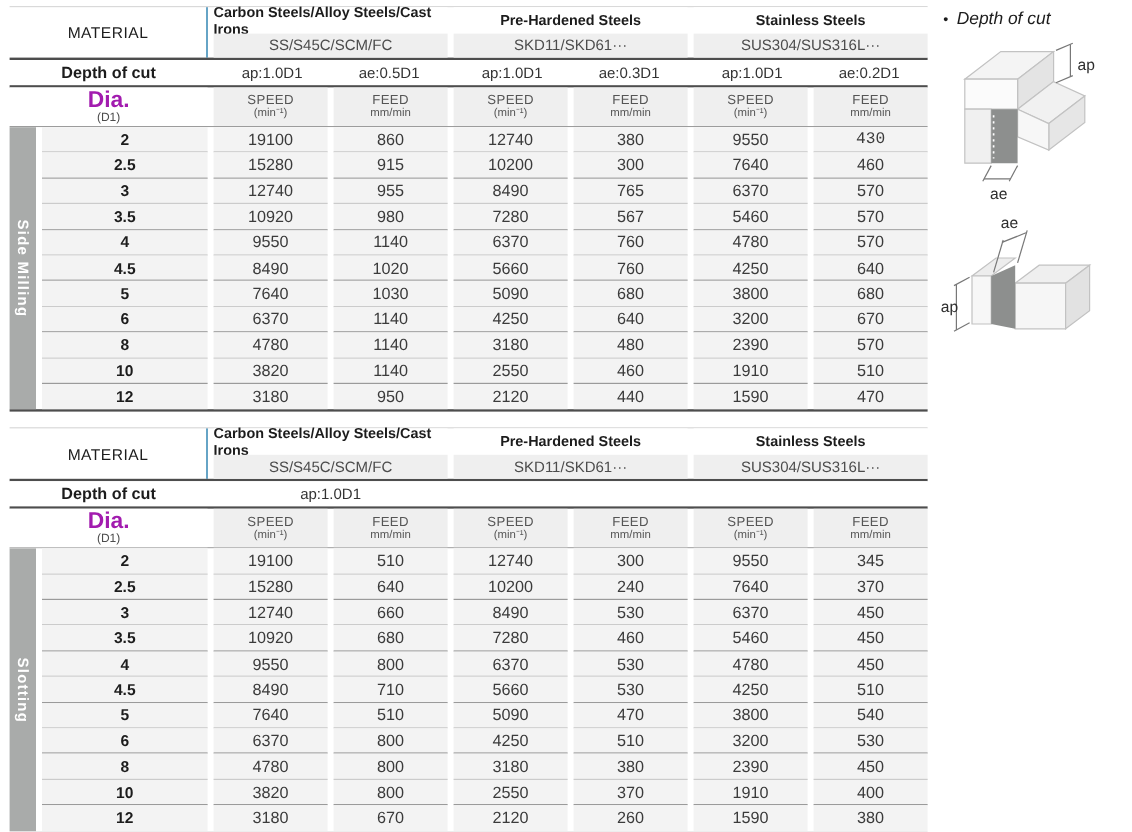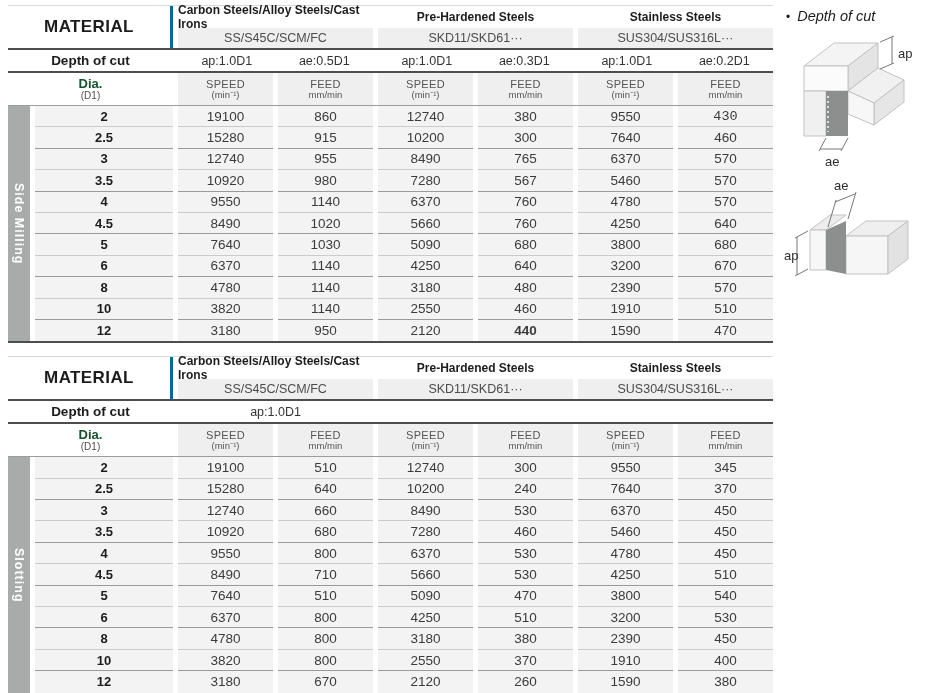--- a/index.html
+++ b/index.html
@@ -7,32 +7,32 @@
   body { font-family:"Liberation Sans", sans-serif; }
   .page { position:relative; width:943px; height:693px; background:#fff; overflow:hidden; }
 
   .tables-col { position:absolute; left:8px; top:5px; width:765px; }
   .cut-table { width:765px; }
   .cut-table + .cut-table { margin-top:13px; }
 
   .grid { display:grid; grid-template-columns:22px 138px repeat(6,95px); column-gap:5px; background:#fff; }
 
   .mat-rows { grid-template-rows:22px 20px; border-top:1px solid #d9d9d9; border-bottom:2px solid #4d4d4d; }
-  .material-cell { display:flex; align-items:center; justify-content:center; font-weight:bold; font-size:17px; color:#1c1c1c; letter-spacing:.4px; border-right:3px solid #0369a1; }
+  .material-cell { display:flex; align-items:center; justify-content:center; font-weight:normal; font-size:13px; color:#1c1c1c; letter-spacing:.4px; border-right:1px solid #0369a1; }
   .mat-name { display:flex; align-items:center; justify-content:center; font-weight:bold; font-size:12px; color:#1c1c1c; background:#fff; }
   .mat-grade { display:flex; align-items:center; justify-content:center; font-size:12.5px; color:#4c4c4c; background:#efefef; }
 
   .depth-row { grid-template-rows:21px; border-bottom:2px solid #4d4d4d; }
   .depth-label { display:flex; align-items:center; justify-content:center; font-weight:bold; font-size:13.5px; color:#1c1c1c; }
   .depth-val { display:flex; align-items:center; }
   .depth-part { flex:1; text-align:center; font-size:12.5px; color:#333; }
 
   .colhead-row { grid-template-rows:32px; border-bottom:1px solid #9c9c9c; }
   .dia-head { display:flex; flex-direction:column; align-items:center; justify-content:center; line-height:1.05; background:#fff; }
-  .dia-main { font-weight:bold; font-size:13px; color:#14532d;text-align:right; }
+  .dia-main { font-weight:bold; font-size:19px; color:#a21caf;text-align:right; }
   .dia-sub { font-size:10px; color:#4c4c4c; }
   .sf-head { background:#efefef; display:flex; flex-direction:column; align-items:center; justify-content:center; line-height:1.1; }
   .sf-main { font-size:11px; color:#555; letter-spacing:.3px; }
   .sf-sub { font-size:9.5px; color:#555; }
 
   .data-area { grid-auto-rows:21.4px; border-bottom:2px solid #4d4d4d; }
   .sidebar { background:#a9abaa; color:#fff; font-weight:bold; font-size:12.5px; letter-spacing:1px; writing-mode:vertical-rl; display:flex; align-items:center; justify-content:center; }
   .dia-cell { background:#f3f3f3; font-weight:bold; font-size:13px; color:#1c1c1c; display:flex; align-items:center; justify-content:center; border-bottom:1px solid #cbcbcb; }
   .val-cell { background:#f3f3f3; font-size:13.5px; color:#3b3b3b; display:flex; align-items:center; justify-content:center; border-bottom:1px solid #cbcbcb; }
   .strong { border-bottom-color:#9a9a9a; }
@@ -176,21 +176,21 @@
           <div class="val-cell strong" style="grid-area: 10 / 3;">3820</div>
           <div class="val-cell strong" style="grid-area: 10 / 4;">1140</div>
           <div class="val-cell strong" style="grid-area: 10 / 5;">2550</div>
           <div class="val-cell strong" style="grid-area: 10 / 6;">460</div>
           <div class="val-cell strong" style="grid-area: 10 / 7;">1910</div>
           <div class="val-cell strong" style="grid-area: 10 / 8;">510</div>
           <div class="dia-cell last" style="grid-area: 11 / 2;">12</div>
           <div class="val-cell last" style="grid-area: 11 / 3;">3180</div>
           <div class="val-cell last" style="grid-area: 11 / 4;">950</div>
           <div class="val-cell last" style="grid-area: 11 / 5;">2120</div>
-          <div class="val-cell last" style="grid-area: 11 / 6; font-weight: bold;">440</div>
+          <div class="val-cell last" style="grid-area: 11 / 6;">440</div>
           <div class="val-cell last" style="grid-area: 11 / 7;">1590</div>
           <div class="val-cell last" style="grid-area: 11 / 8;">470</div>
         </div>
       </section>
     <section class="cut-table">
         <div class="grid mat-rows">
           <div class="material-cell" style="grid-area: 1 / 1 / span 2 / span 2;">MATERIAL</div>
           <div class="mat-name" style="grid-area: 1 / 3 / auto / span 2;">Carbon Steels/Alloy Steels/Cast Irons</div>
           <div class="mat-grade" style="grid-area: 2 / 3 / auto / span 2;">SS/S45C/SCM/FC</div>
           <div class="mat-name" style="grid-area: 1 / 5 / auto / span 2;">Pre-Hardened Steels</div>

